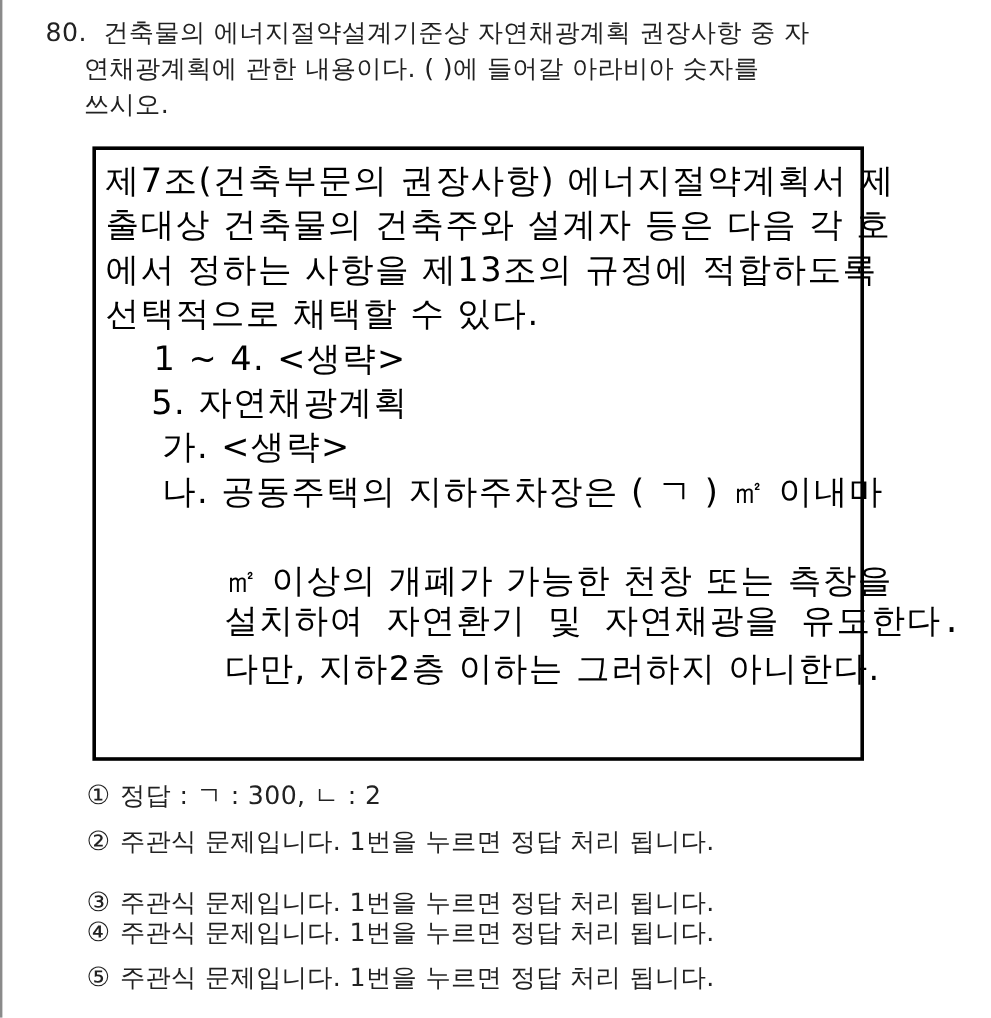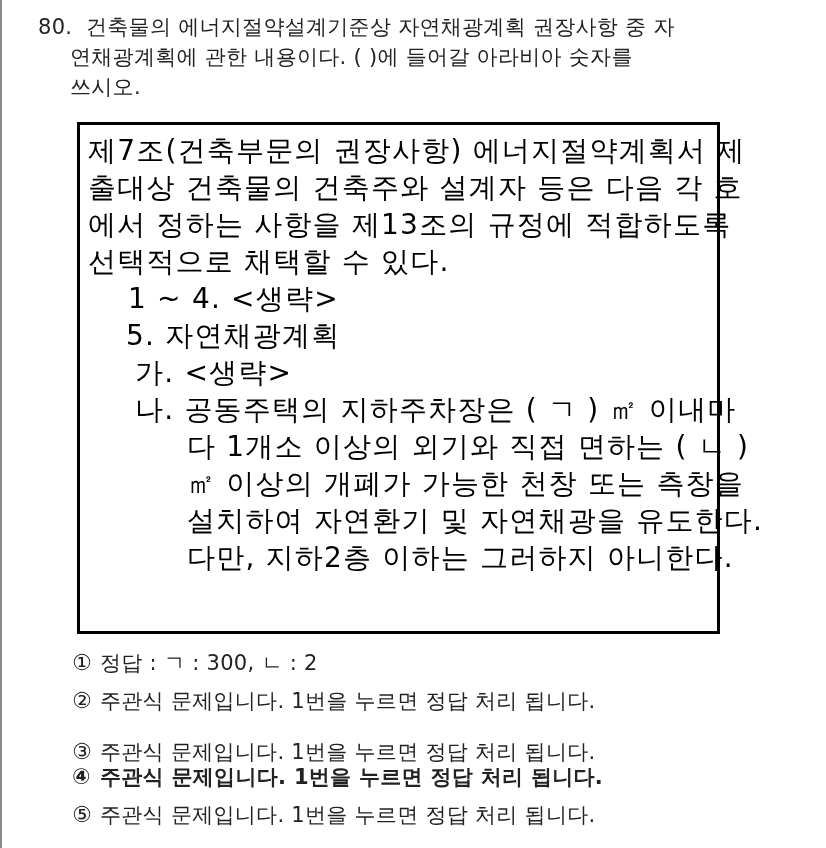--- a/index.html
+++ b/index.html
@@ -105,35 +105,34 @@
 
 <div class="ref-box">
   <div class="bline" style="left:8px; top:12px;">제7조(건축부문의  권장사항) 에너지절약계획서  제</div>
   <div class="bline" style="left:8px; top:49px;">출대상 건축물의 건축주와 설계자 등은 다음 각 호</div>
   <div class="bline" style="left:8px; top:86px;">에서  정하는 사항을  제13조의  규정에  적합하도록</div>
   <div class="bline" style="left:8px; top:123px;">선택적으로 채택할 수 있다.</div>
   <div class="bline" style="left:48px; top:160px;text-align:right;">1  ~  4.  &lt;생략&gt;</div>
   <div class="bline" style="left:46px; top:197px;">5.  자연채광계획</div>
   <div class="bline" style="left:55px; top:234px;">가.  &lt;생략&gt;</div>
   <div class="bline" style="left:55px; top:271px;">나.  공동주택의  지하주차장은 (  ㄱ  )  ㎡  이내마</div>
-  <div class="bline" style="left:107px; top:308px;">다 1개소 이상의 외기와 직접 면하는 (  ㄴ  )</div>
   <div class="bline" style="left:107px; top:345px;">㎡  이상의 개폐가 가능한 천창 또는 측창을</div>
-  <div class="bline" style="left:107px; top:382px;">설치하여 자연환기 및 자연채광을 유도한다.</div>
+  <div class="bline" style="left:107px; top:382px;font-family:Liberation Mono, monospace;">설치하여 자연환기 및 자연채광을 유도한다.</div>
   <div class="bline" style="left:107px; top:419px;">다만,  지하2층 이하는 그러하지 아니한다.</div>
 </div>
 
 <div class="options">
   <div class="option" style="top:0px;">
     <span class="mark">①</span><span>정답 : ㄱ : 300, ㄴ : 2</span>
   </div>
   <div class="option" style="top:38px;">
     <span class="mark">②</span><span>주관식 문제입니다. 1번을 누르면 정답 처리 됩니다.</span>
   </div>
   <div class="option" style="top:89px;">
     <span class="mark">③</span><span>주관식 문제입니다. 1번을 누르면 정답 처리 됩니다.</span>
   </div>
-  <div class="option" style="top:114px;font-weight:bold;">
+  <div class="option" style="top:114px;">
     <span class="mark">④</span><span>주관식 문제입니다. 1번을 누르면 정답 처리 됩니다.</span>
   </div>
   <div class="option" style="top:152px;">
     <span class="mark">⑤</span><span>주관식 문제입니다. 1번을 누르면 정답 처리 됩니다.</span>
   </div>
 </div>
 
 </body></html>

